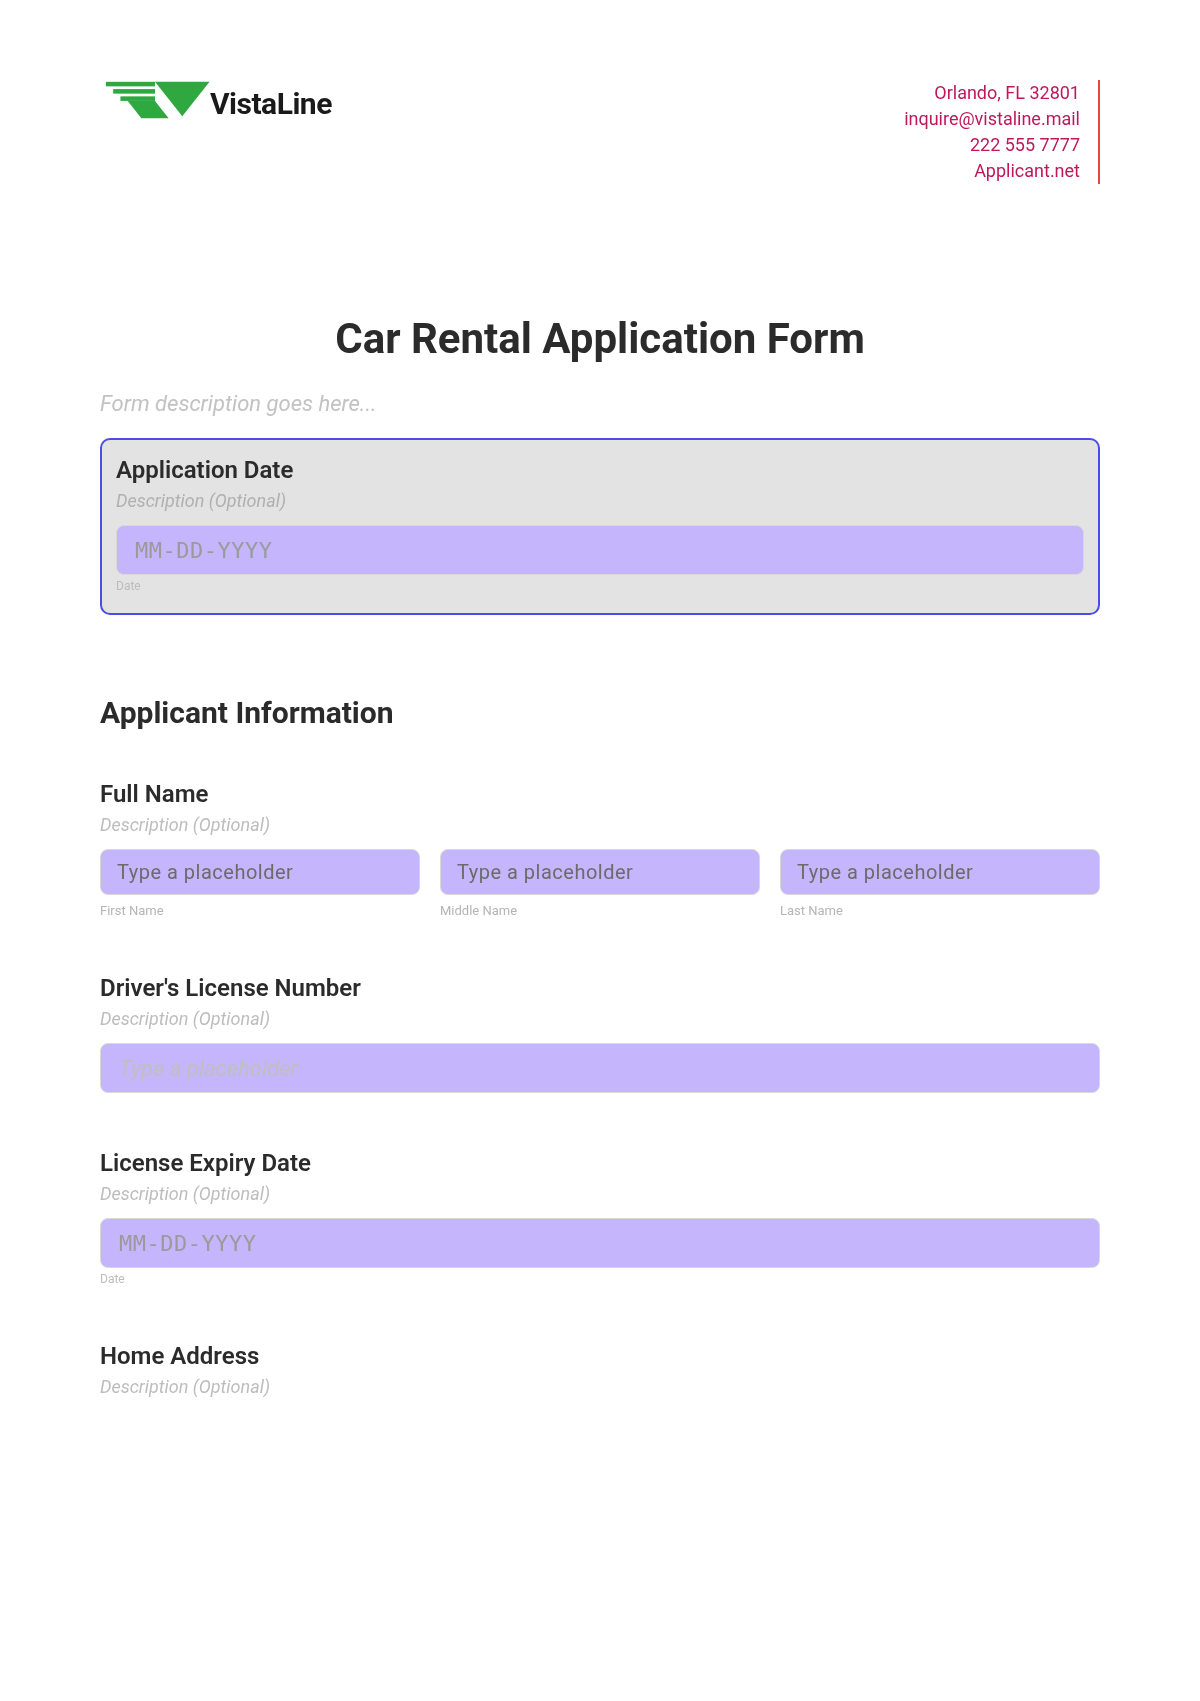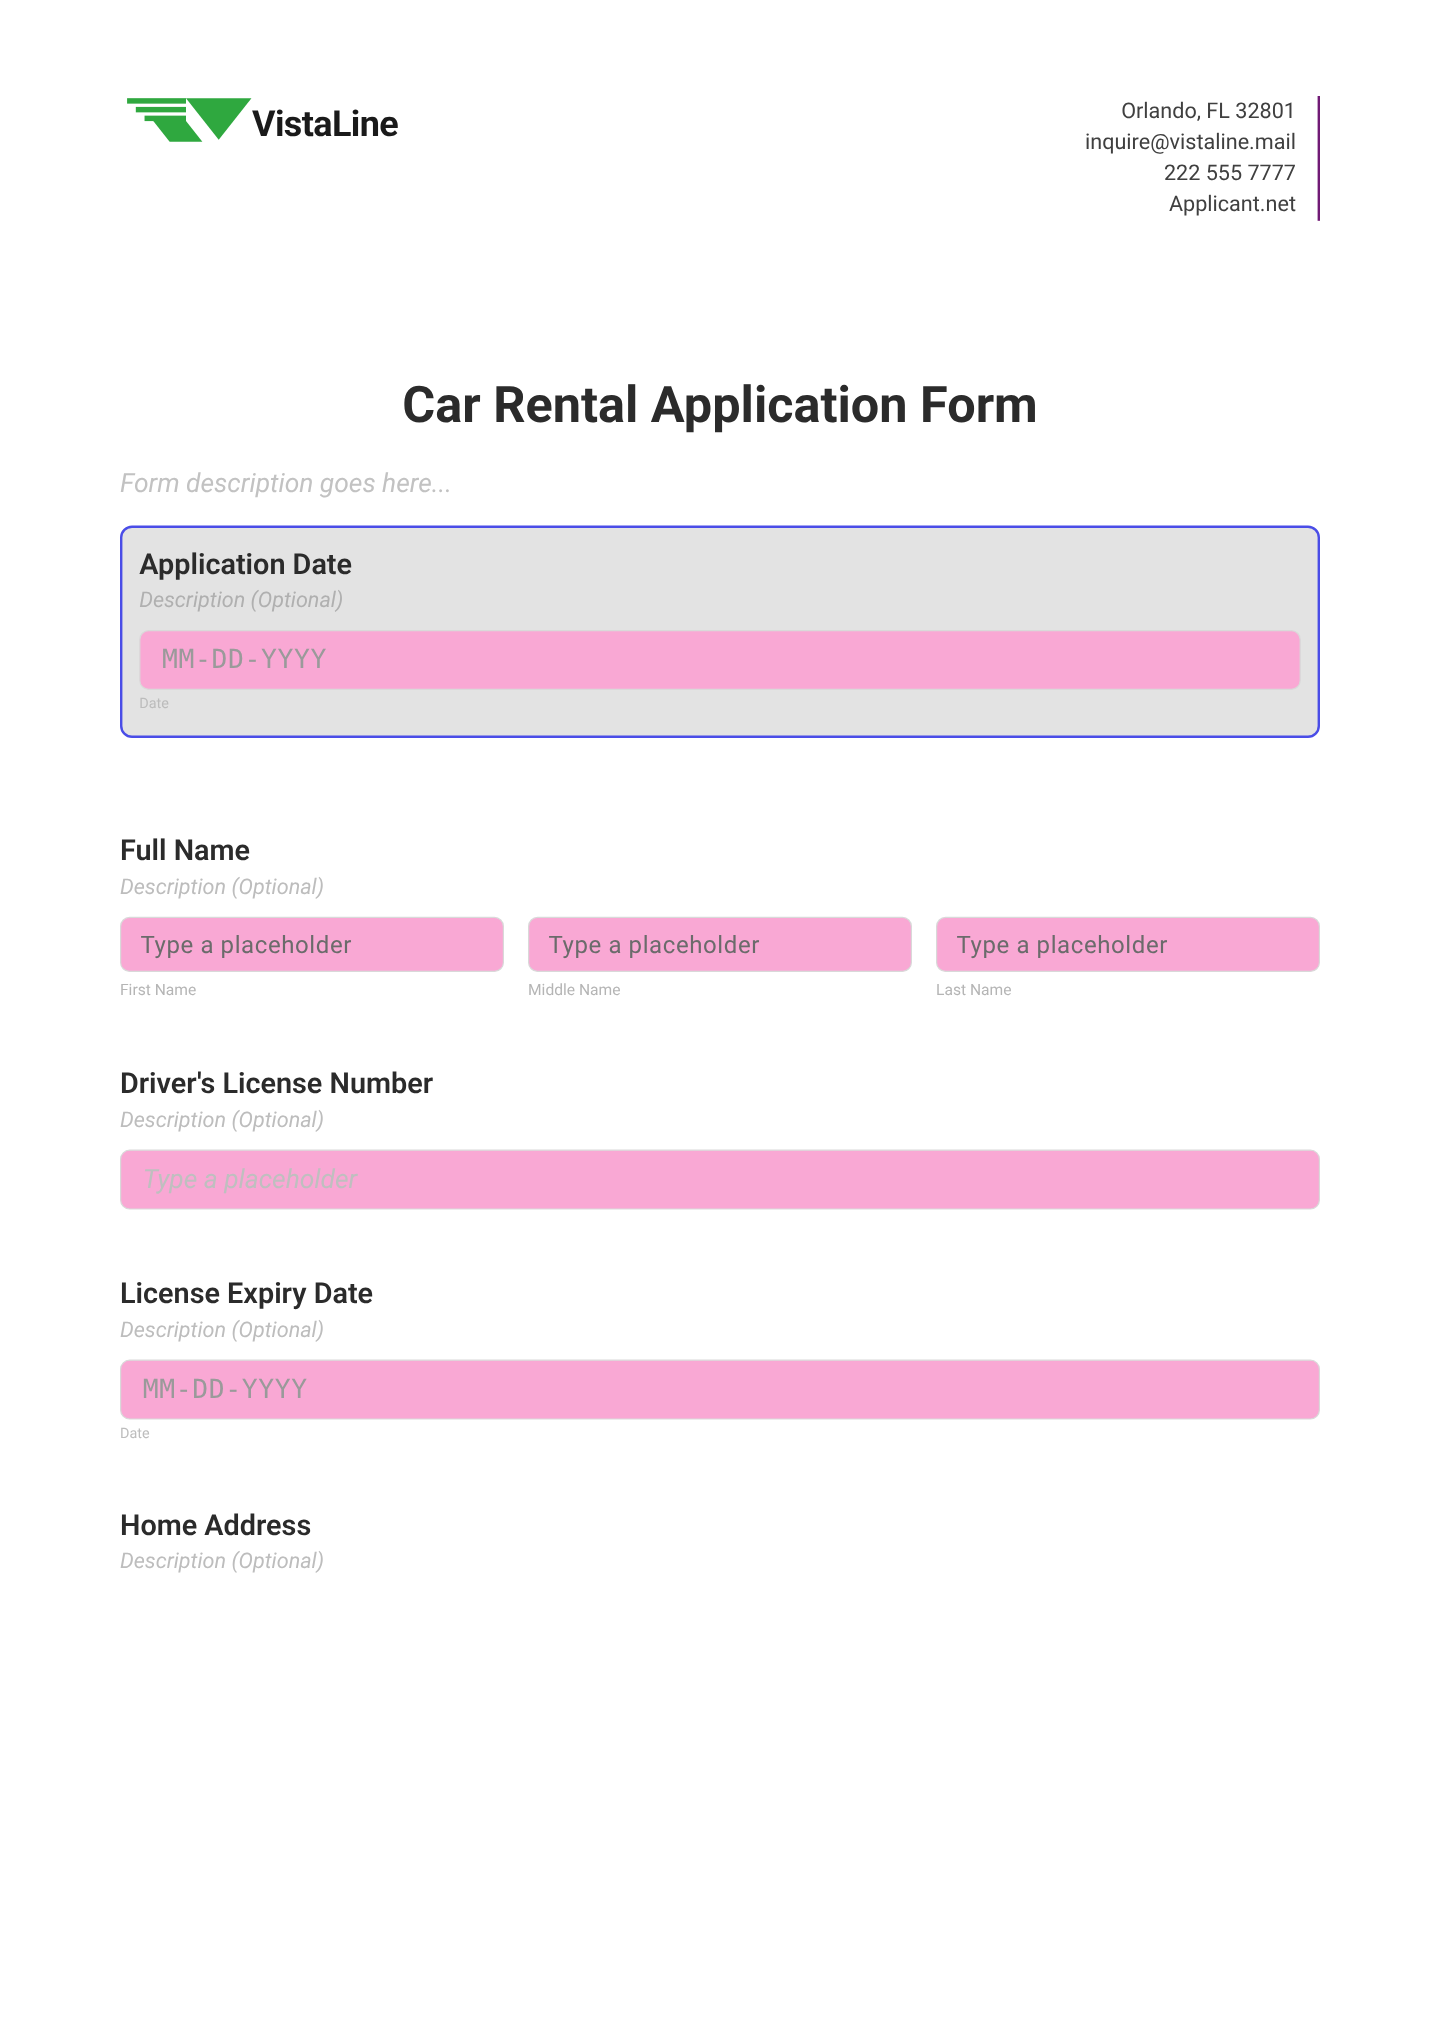--- a/index.html
+++ b/index.html
@@ -32,25 +32,25 @@
     margin-bottom: 6px;
   }
   .logo-text {
     font-size: 30px;
     font-weight: 700;
     color: #1a1a1a;
     letter-spacing: -0.5px;
   }
   .contact-block {
     text-align: right;
-    border-right: 2px solid #701a75;
+    border-right: 2px solid #ef4444;
     padding-right: 18px;
     font-size: 18px;
     line-height: 1.45;
-    color: #404040;
+    color: #be185d;
   }
   
   .form-title {
     text-align: center;
     font-size: 42px;
     font-weight: 700;
     color: #2b2b2b;
     margin-bottom: 28px;
   }
   .form-desc {
@@ -78,21 +78,21 @@
     font-style: italic;
     color: #bdbdbd;
     margin-bottom: 14px;
   }
   .section-selected .field-desc { color: #b0b0b0; }
   .input {
     width: 100%;
     height: 50px;
     border: 1px solid #d9d9d9;
     border-radius: 8px;
-    background: #f9a8d4;
+    background: #c4b5fd;
     font-size: 22px;
     padding: 0 18px;
     color: #2b2b2b;
     font-family: inherit;
     outline: none;
   }
   .input::placeholder {
     color: #9a9a9a;
     font-family: ui-monospace, SFMono-Regular, Menlo, Monaco, Consolas, monospace;
     letter-spacing: 0.5px;
@@ -174,20 +174,21 @@
   <h1 class="form-title">Car Rental Application Form</h1>
   <div class="form-desc">Form description goes here...</div>
 
   <div class="section-selected">
     <div class="field-label">Application Date</div>
     <div class="field-desc">Description (Optional)</div>
     <input class="input" type="text" placeholder="MM-DD-YYYY" style="">
     <div class="sublabel">Date</div>
   </div>
 
+  <h2 class="section-heading">Applicant Information</h2>
 
   <div class="field-block">
     <div class="field-label">Full Name</div>
     <div class="field-desc">Description (Optional)</div>
     <div class="row3">
       <div class="col">
         <input class="input" type="text" placeholder="Type a placeholder" style="">
         <div class="sublabel">First Name</div>
       </div>
       <div class="col">

